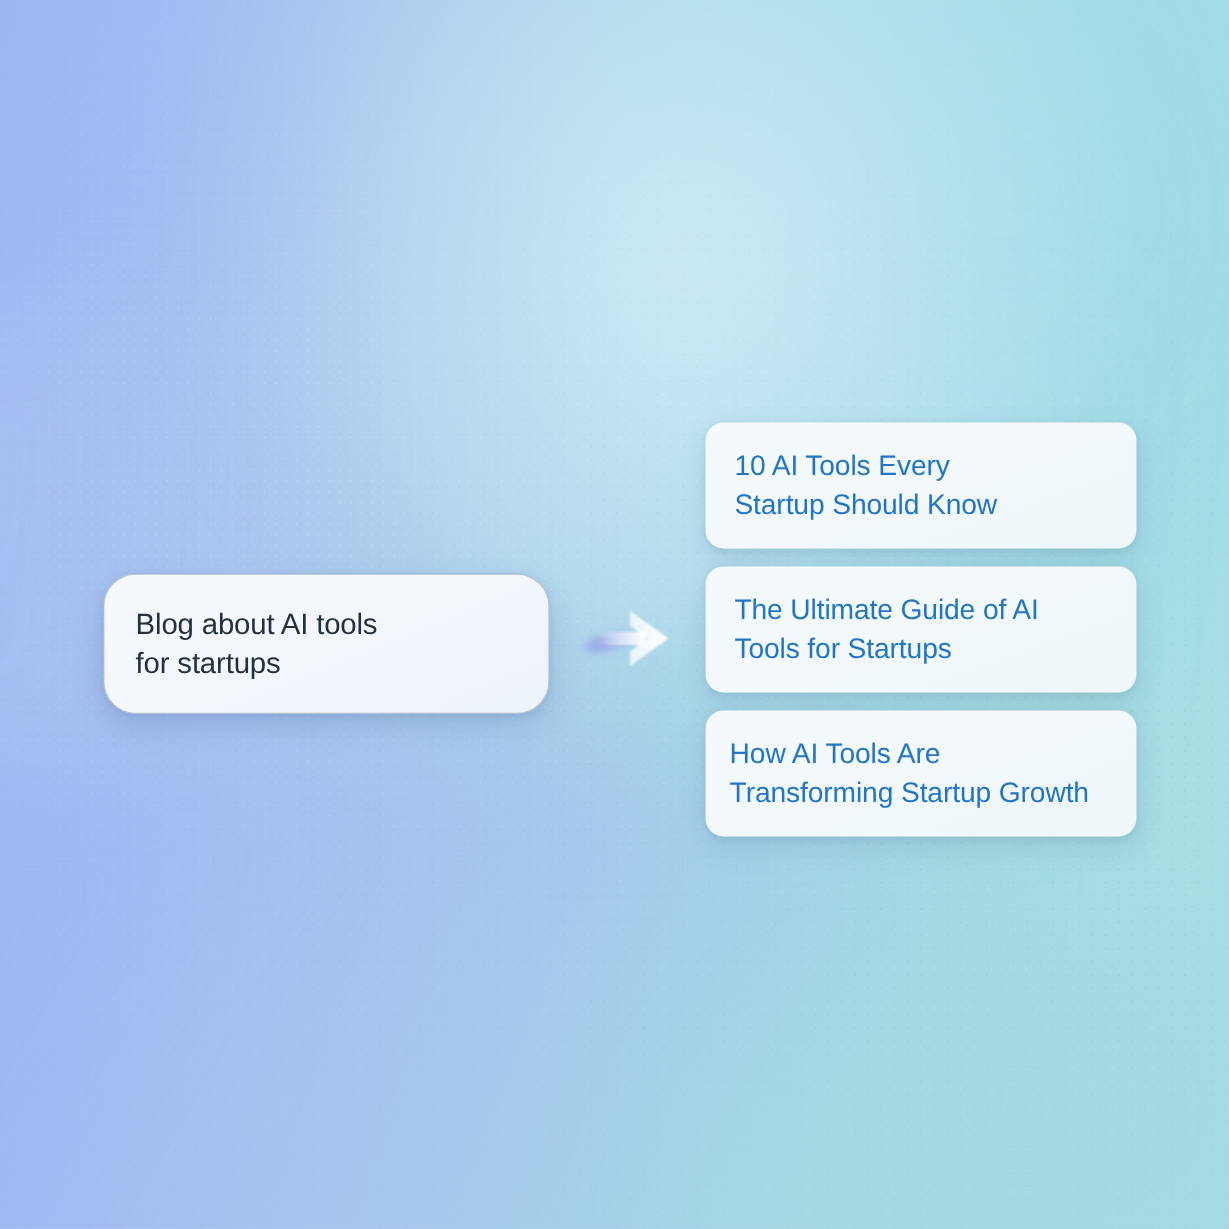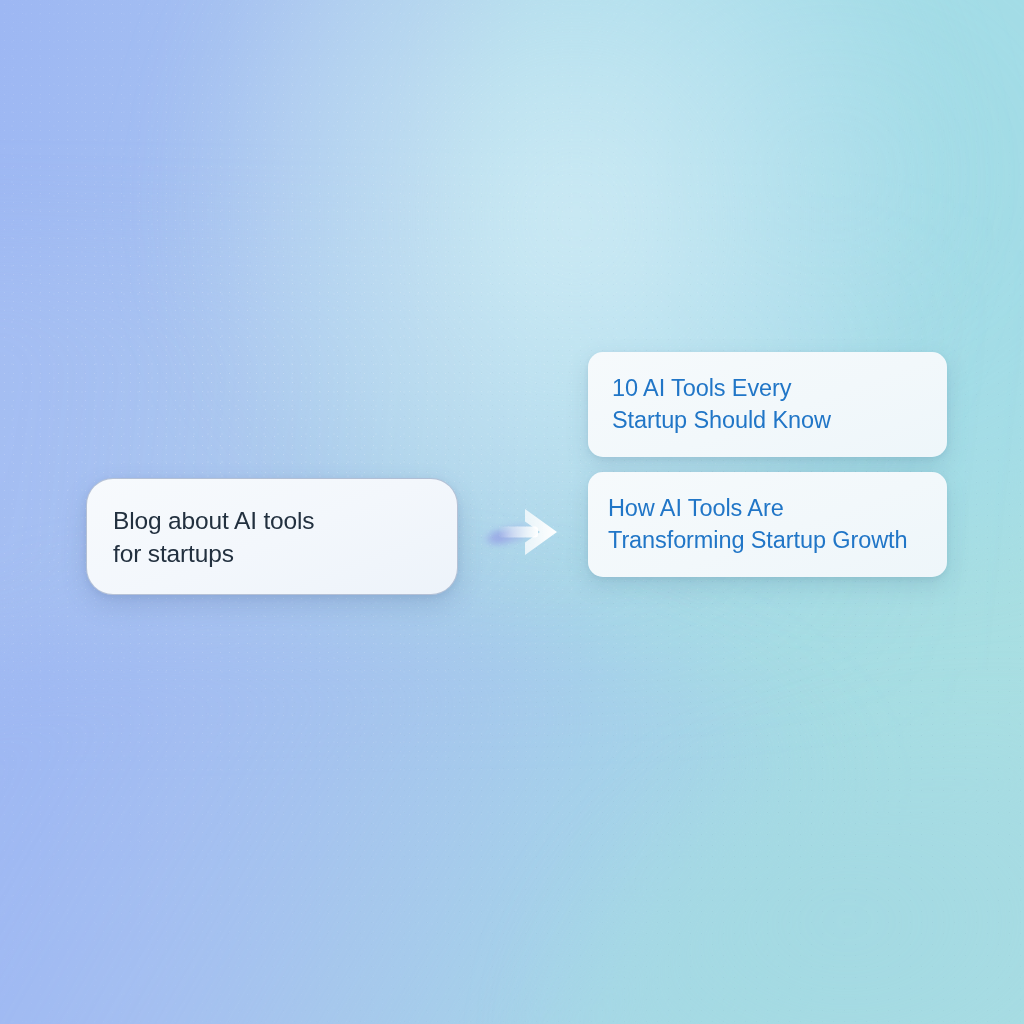--- a/index.html
+++ b/index.html
@@ -263,18 +263,22 @@
       </g>
     </svg>
   </div>
 
   <div class="results">
     <div class="result-card">
       <div class="result-text">10 AI Tools Every
 Startup Should Know</div>
     </div>
     <div class="result-card">
+      <div class="result-text">The Ultimate Guide of AI
+Tools for Startups</div>
+    </div>
+    <div class="result-card">
       <div class="result-text">How AI Tools Are
 Transforming Startup Growth</div>
     </div>
   </div>
 
 </div>
 
 </body></html>

